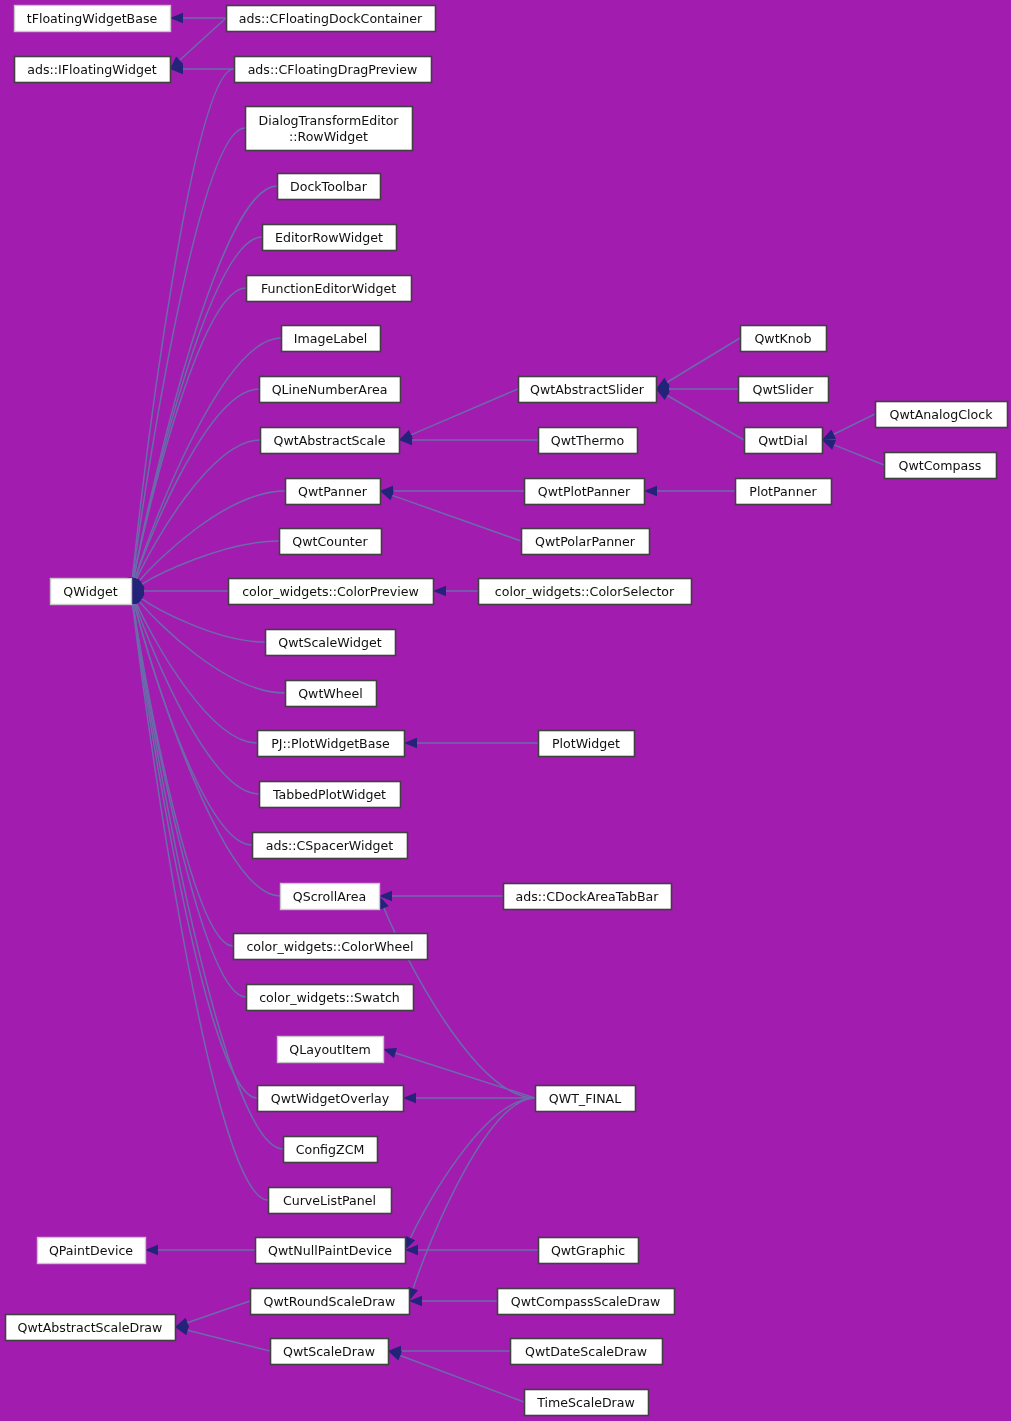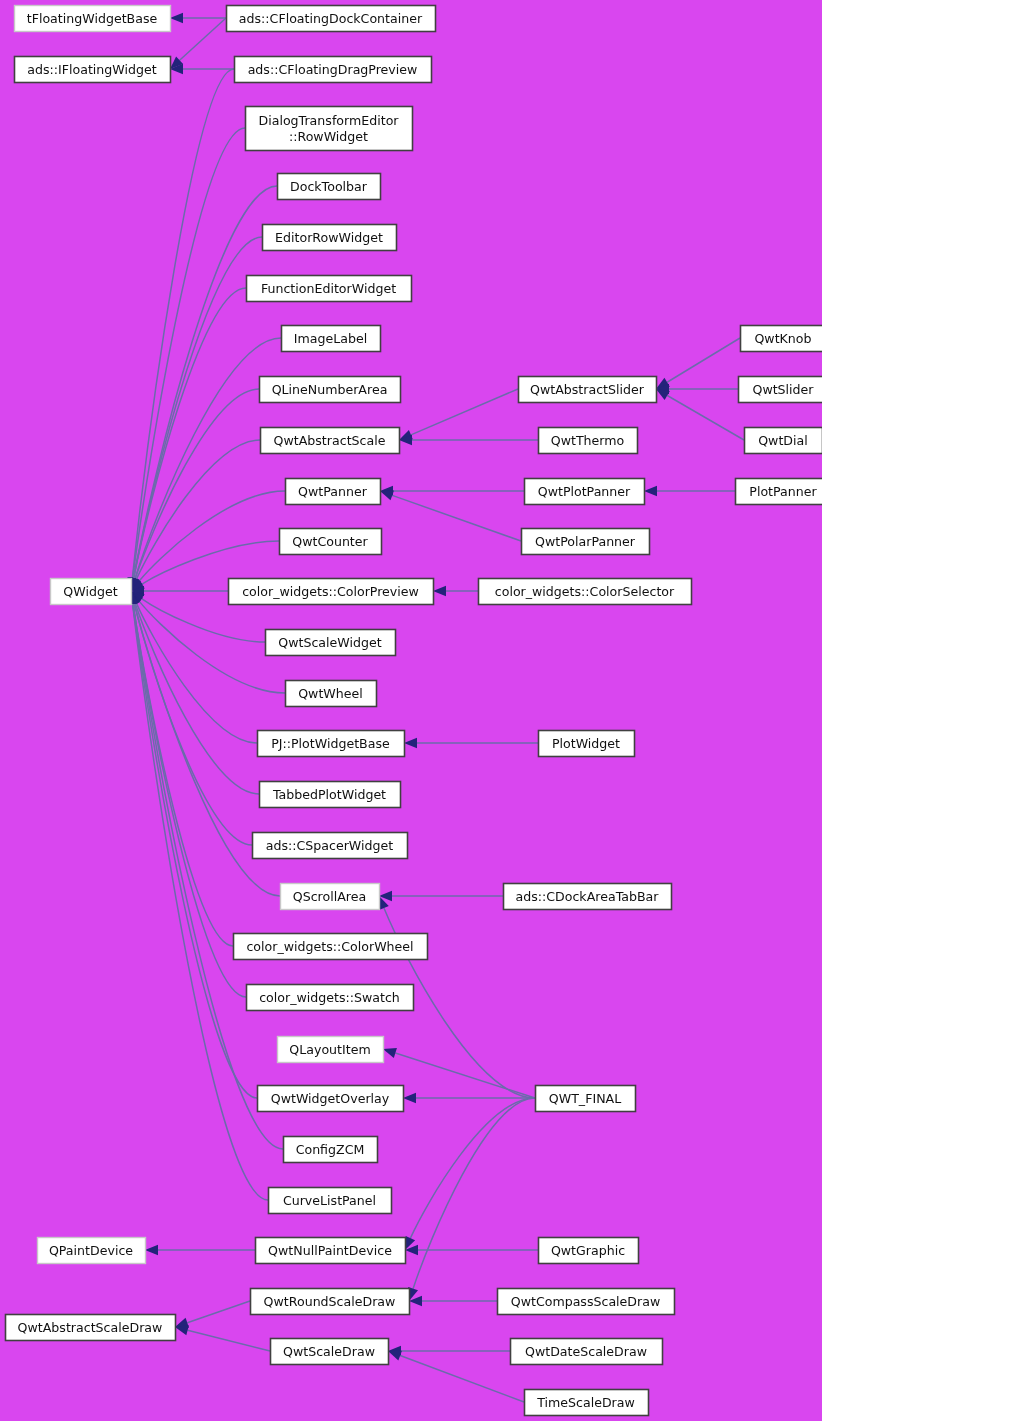--- a/index.html
+++ b/index.html
@@ -1,17 +1,17 @@
 <!DOCTYPE html>
 <html><head>
 <meta charset="utf-8">
 <style>
   html,body{margin:0;padding:0;background:#ffffff;}
   body{font-family:"DejaVu Sans","Liberation Sans",sans-serif;}
-  #diagram-wrap{position:relative;width:822px;height:1421px;background:#d946ef;overflow:hidden;}
+  #diagram-wrap{position:relative;width:1011px;height:1421px;background:#a21caf;overflow:hidden;}
   svg#graph{position:absolute;left:0;top:0;width:1011px;height:1421px;display:block;}
   .node-rect{fill:#ffffff;stroke:#404040;stroke-width:1.6px;}
   .node-rect.external{stroke:#c8c8c8;stroke-width:1.4px;}
   .node-label{font-family:"DejaVu Sans","Liberation Sans",sans-serif;font-size:12.6px;fill:#101010;text-anchor:middle;dominant-baseline:middle;}
   .edge-line{stroke:#6b6bab;stroke-width:1.5px;fill:none;}
   .edge-arrow{fill:#23237a;stroke:none;}
 </style>
 </head>
 <body>
 

